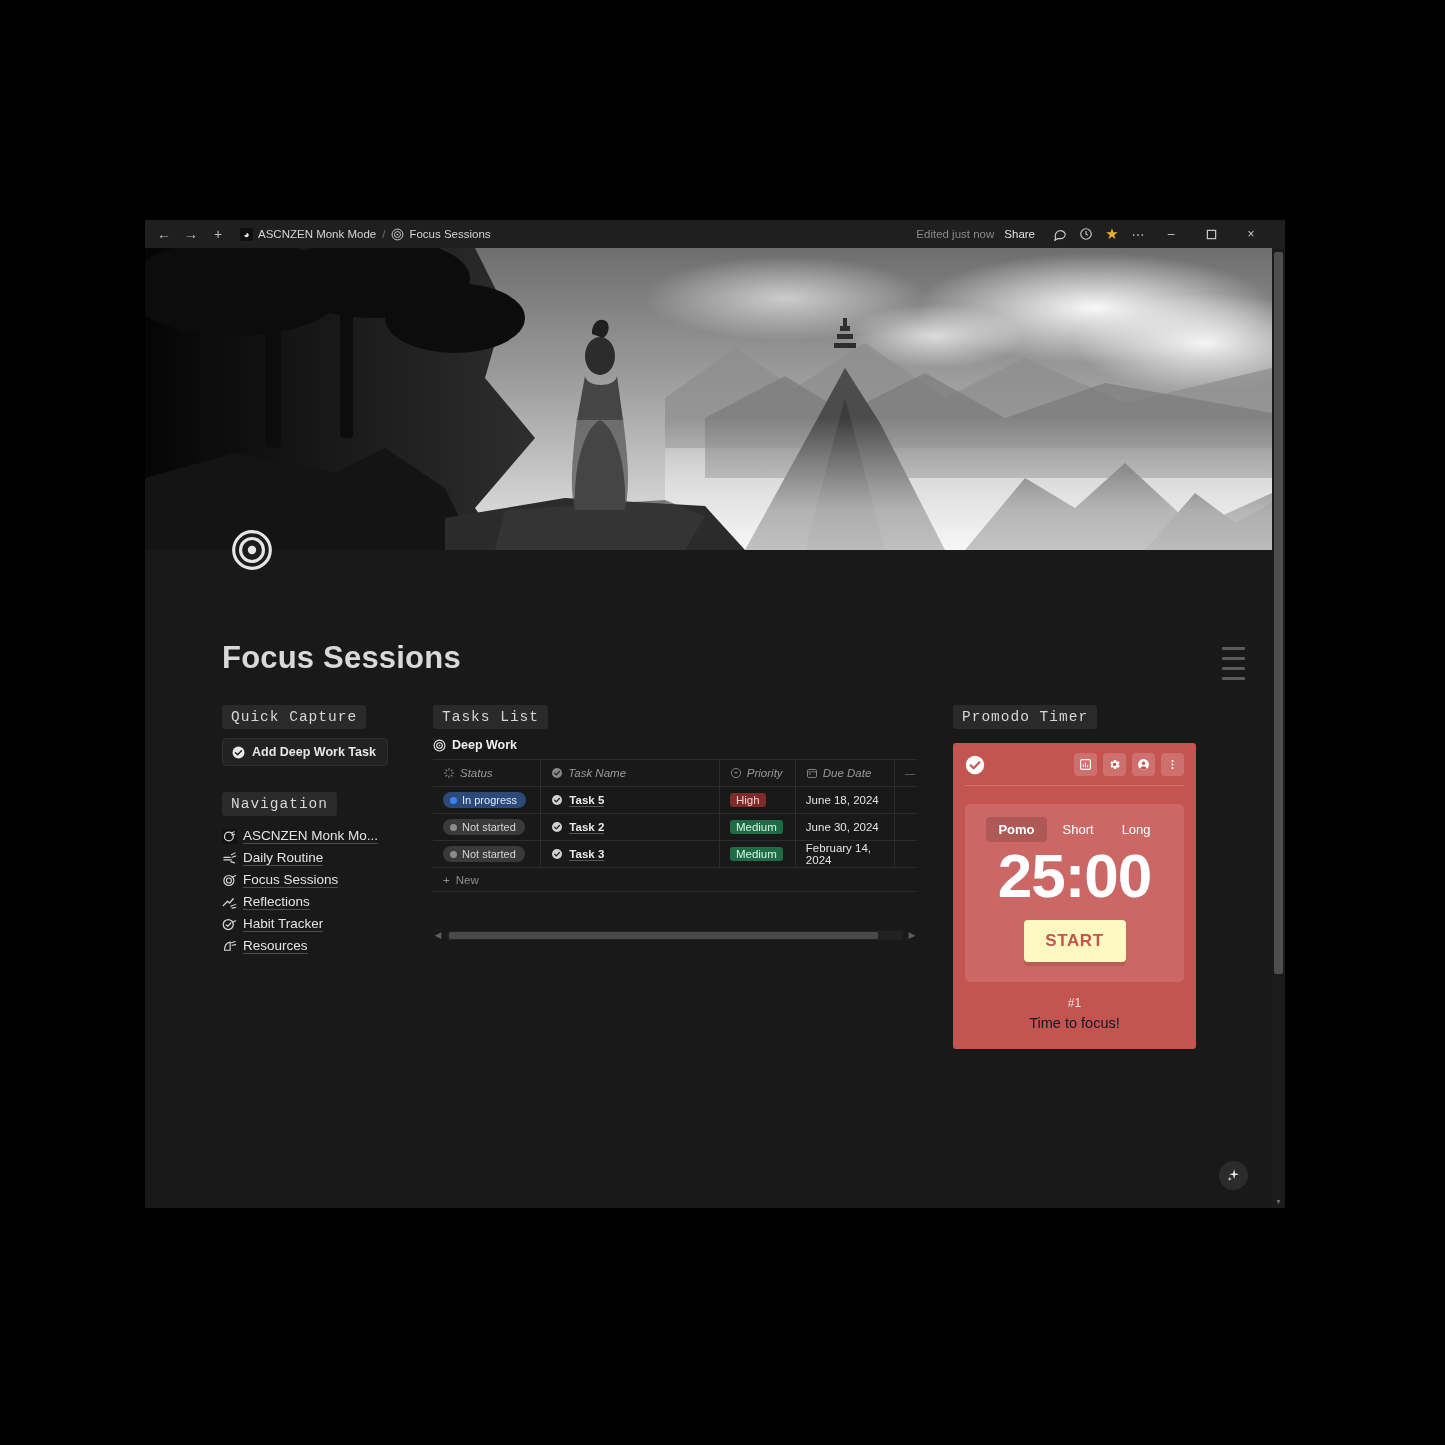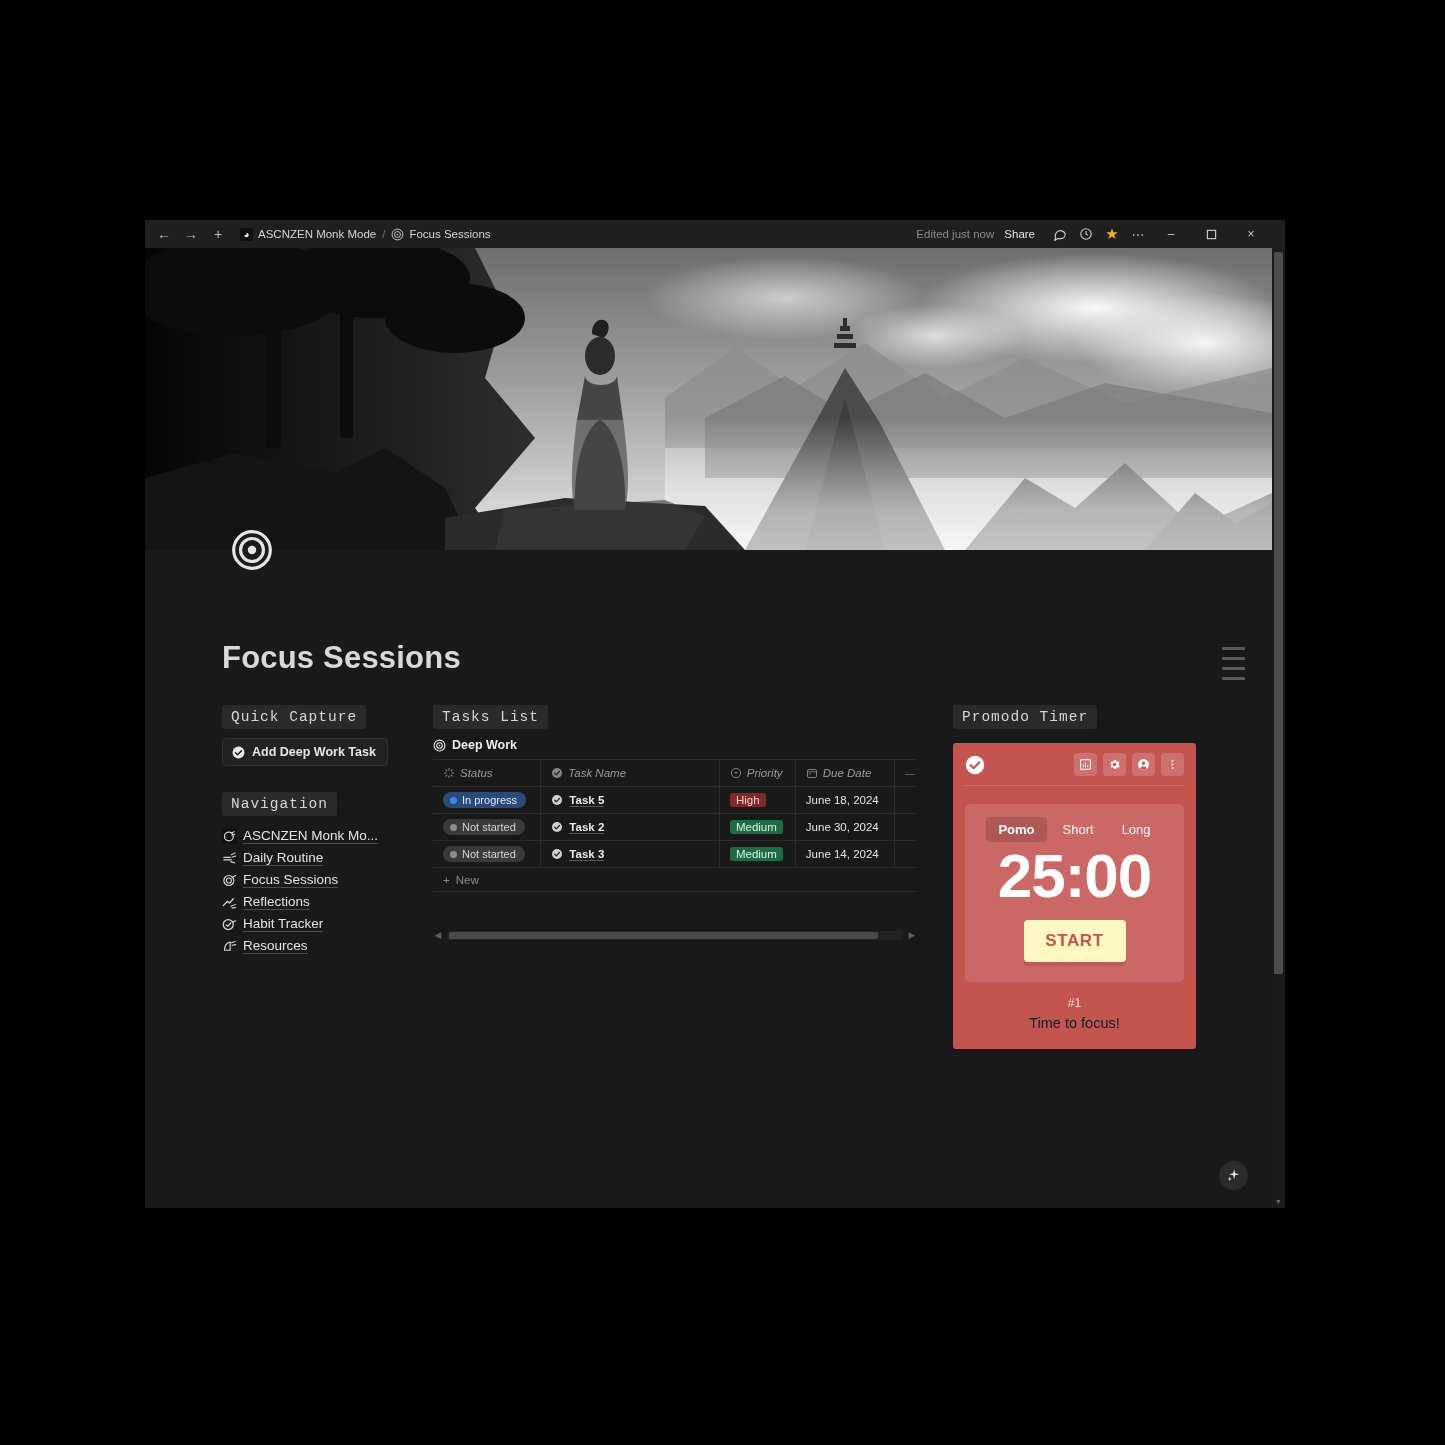--- a/index.html
+++ b/index.html
@@ -507,21 +507,21 @@
               <div class="td c-name">
                 <svg class="th-ico" viewBox="0 0 24 24">
                   <circle cx="12" cy="12" r="10" fill="#f0f0f0"></circle>
                   <path d="M7.2 12.3 L10.6 15.6 L16.8 9" fill="none" stroke="#1f1f1f" stroke-width="2.4" stroke-linecap="round" stroke-linejoin="round"></path>
                 </svg>
                 <span class="task-link">Task 3</span>
               </div>
               <div class="td c-prio">
                 <span class="tag tag-medium">Medium</span>
               </div>
-              <div class="td c-date">June 14, 2024</div>
+              <div class="td c-date">February 14, 2024</div>
               <div class="td c-extra"></div>
             </div>
 
             <div class="new-row">
               <span>+</span>
               <span>New</span>
             </div>
           </div>
 
           <div class="hscroll">

